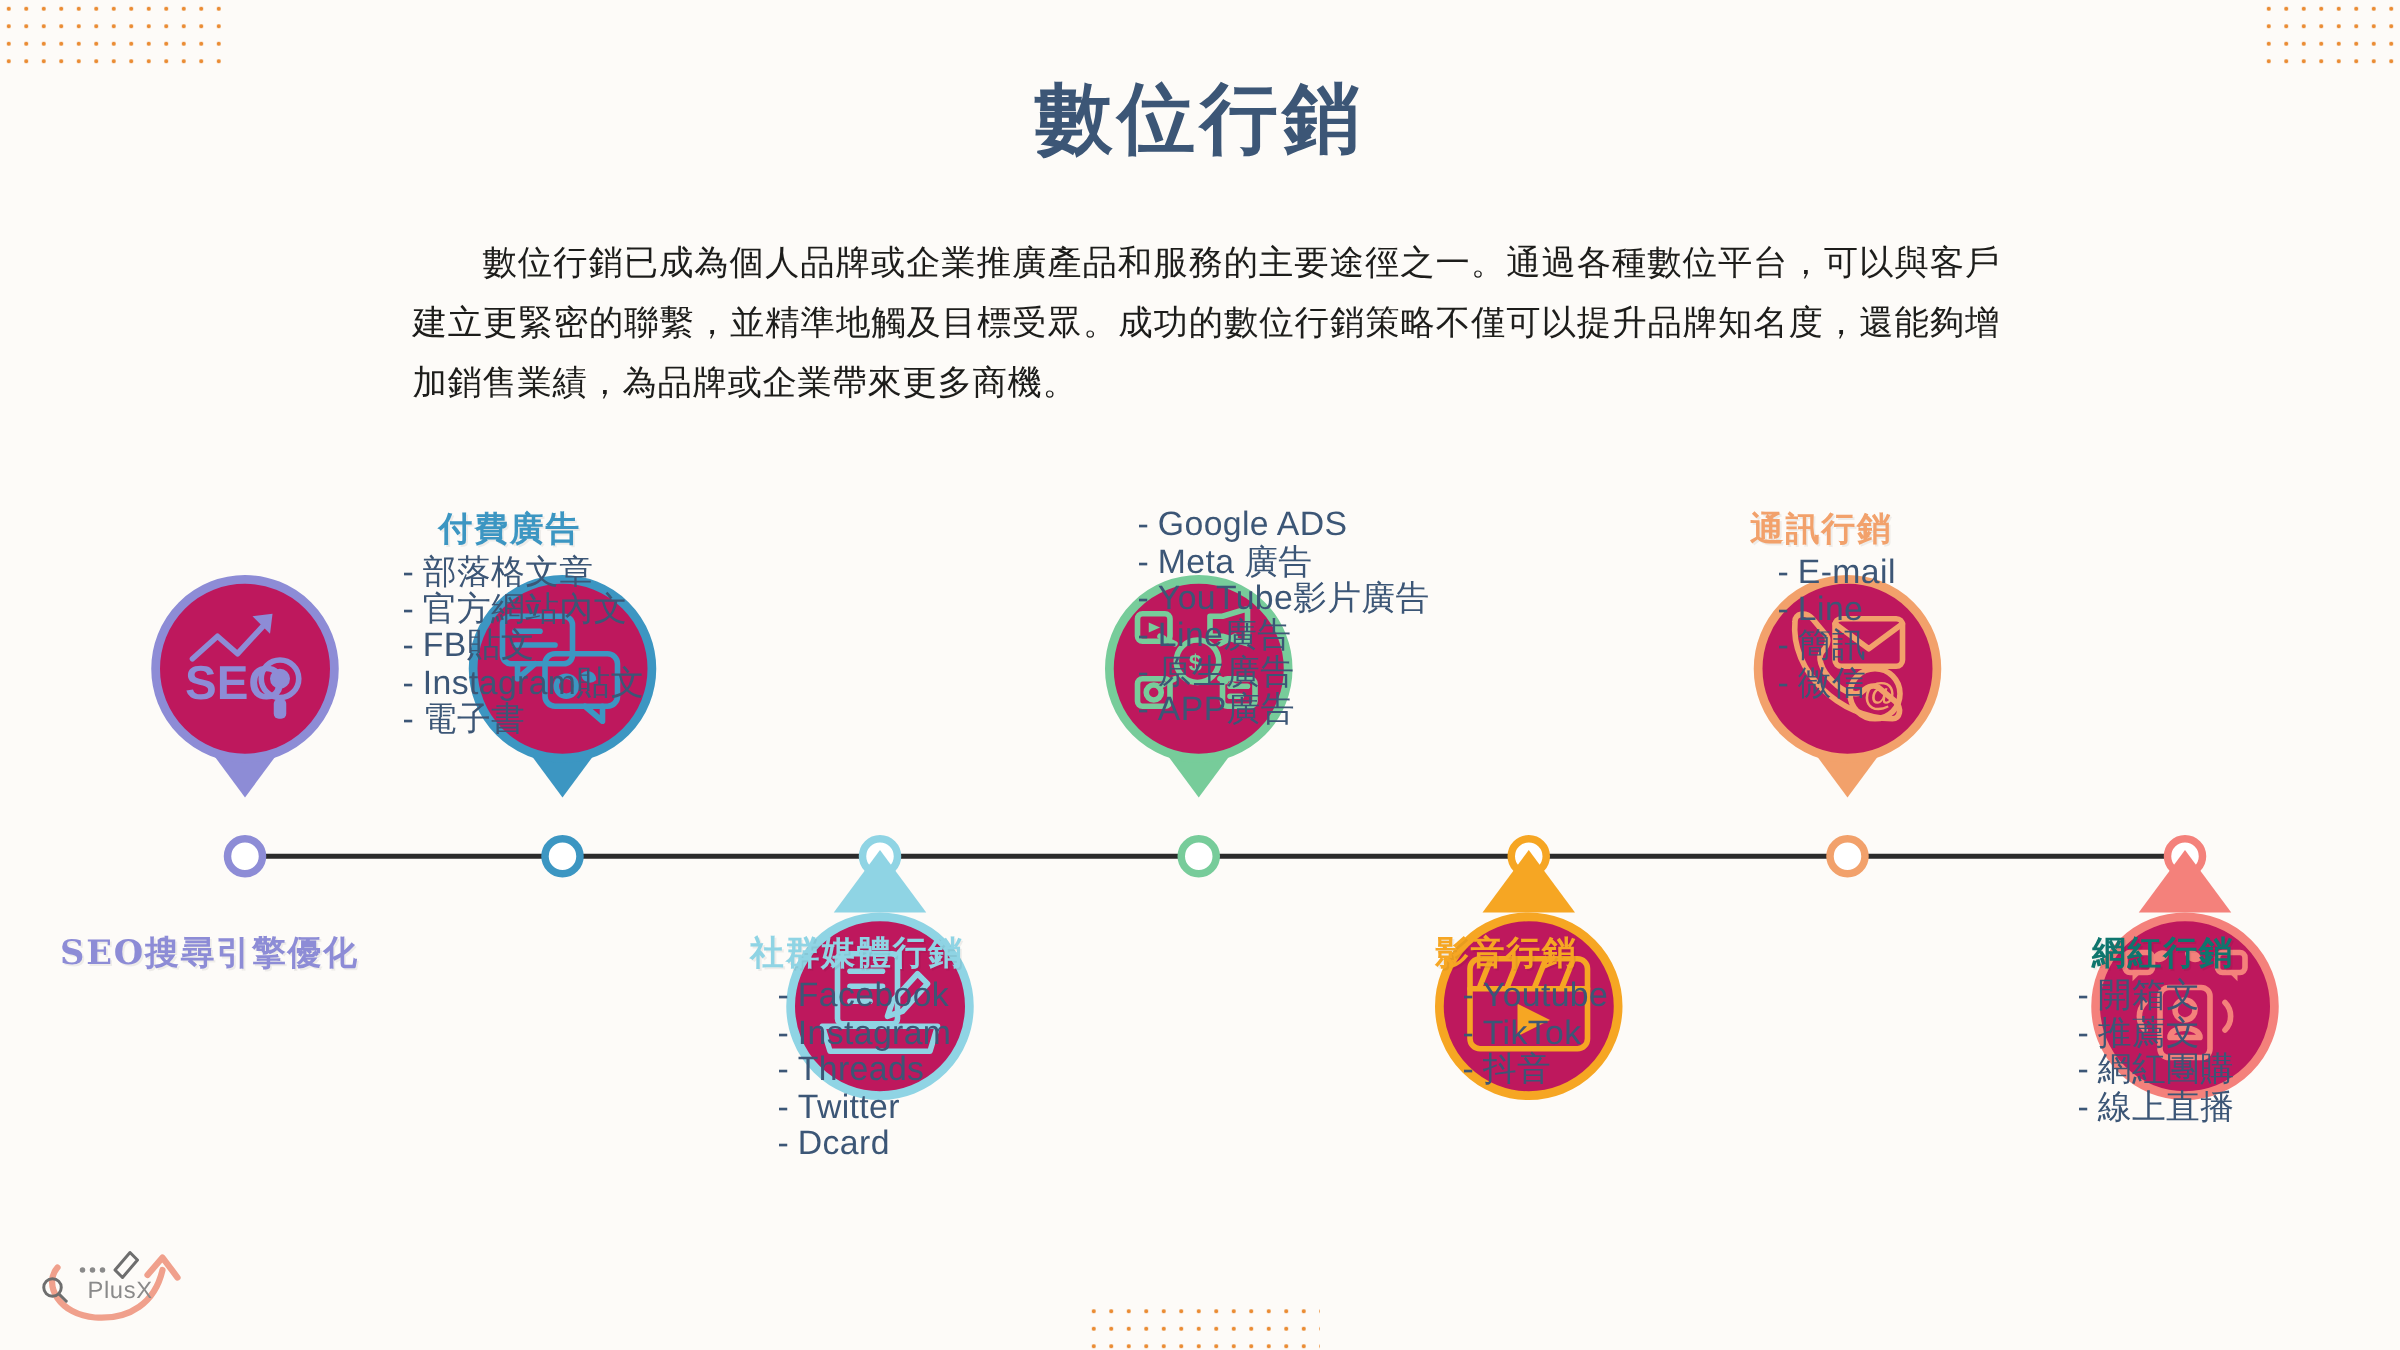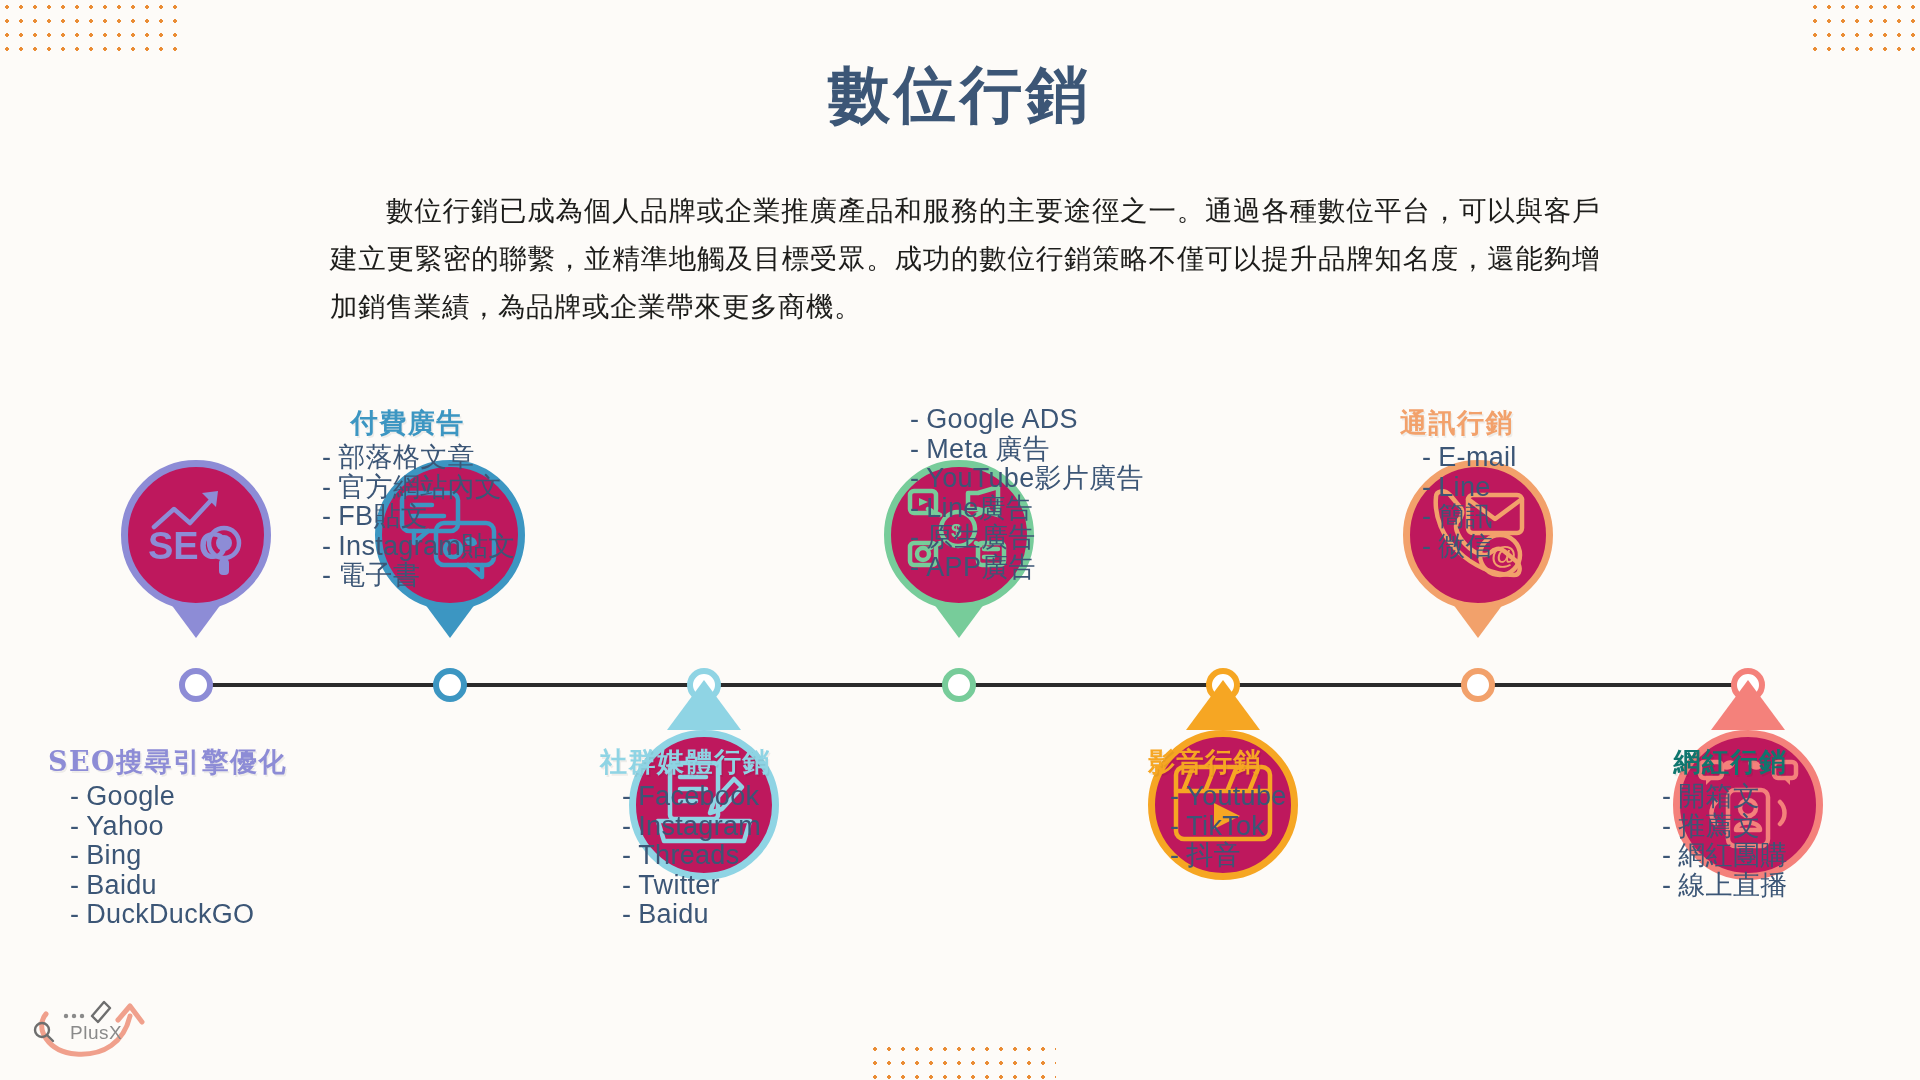--- a/index.html
+++ b/index.html
@@ -194,27 +194,20 @@
               <text x="4" y="76" font-family="Liberation Sans, sans-serif" font-size="38" font-weight="bold" fill="#8D8CD6">SEO</text>
               <circle cx="80" cy="60" r="15" fill="none" stroke="#8D8CD6" stroke-width="4.5" stroke-linecap="round" stroke-linejoin="round"></circle>
               <circle cx="80" cy="60" r="8" fill="#8D8CD6"></circle>
               <rect x="75" y="76" width="10" height="16" rx="4" fill="#8D8CD6"></rect>
             </svg></span>
         </div>
       </div>
     </div>
     <div class="block" style="left:48px;top:744px;">
       <div class="block-head" style="color:#8D8CD6;text-align:center;">SEO搜尋引擎優化</div>
-      <ul class="block-list">
-        <li><span class="dash">-</span><span>Google</span></li>
-        <li><span class="dash">-</span><span>Yahoo</span></li>
-        <li><span class="dash">-</span><span>Bing</span></li>
-        <li><span class="dash">-</span><span>Baidu</span></li>
-        <li><span class="dash">-</span><span>DuckDuckGO</span></li>
-      </ul>
     </div>
     <div class="node" style="left:450px;border-color:#3C96C2;"></div>
     <div class="pin-wrap" style="left:450px;top:460px;">
       <div class="pin">
         <div class="pin-tail" style="border-top-color:#3C96C2;"></div>
         <div class="pin-circle" style="border-color:#3C96C2;">
           <span><svg width="104" height="96" viewBox="0 0 104 96">
               <rect x="4" y="8" width="56" height="38" rx="7" fill="none" stroke="#3C96C2" stroke-width="4.5" stroke-linecap="round" stroke-linejoin="round"></rect>
               <path d="M16 46 L16 58 L30 46" fill="none" stroke="#3C96C2" stroke-width="4.5" stroke-linecap="round" stroke-linejoin="round"></path>
               <line x1="14" y1="20" x2="34" y2="20" fill="none" stroke="#3C96C2" stroke-width="4.5" stroke-linecap="round" stroke-linejoin="round"></line>
@@ -253,21 +246,21 @@
         </div>
       </div>
     </div>
     <div class="block" style="left:600px;top:744px;">
       <div class="block-head" style="color:#8FD4E4;text-align:center;">社群媒體行銷</div>
       <ul class="block-list">
         <li><span class="dash">-</span><span>Facebook</span></li>
         <li><span class="dash">-</span><span>Instagram</span></li>
         <li><span class="dash">-</span><span>Threads</span></li>
         <li><span class="dash">-</span><span>Twitter</span></li>
-        <li><span class="dash">-</span><span>Baidu</span></li>
+        <li><span class="dash">-</span><span>Dcard</span></li>
       </ul>
     </div>
     <div class="node" style="left:959px;border-color:#77CC9A;"></div>
     <div class="pin-wrap" style="left:959px;top:460px;">
       <div class="pin">
         <div class="pin-tail" style="border-top-color:#77CC9A;"></div>
         <div class="pin-circle" style="border-color:#77CC9A;">
           <span><svg width="106" height="96" viewBox="0 0 106 96">
               <rect x="4" y="6" width="26" height="22" rx="4" fill="none" stroke="#77CC9A" stroke-width="4.5" stroke-linecap="round" stroke-linejoin="round"></rect>
               <path d="M13 13 L22 17 L13 21 Z" fill="#77CC9A"></path>

